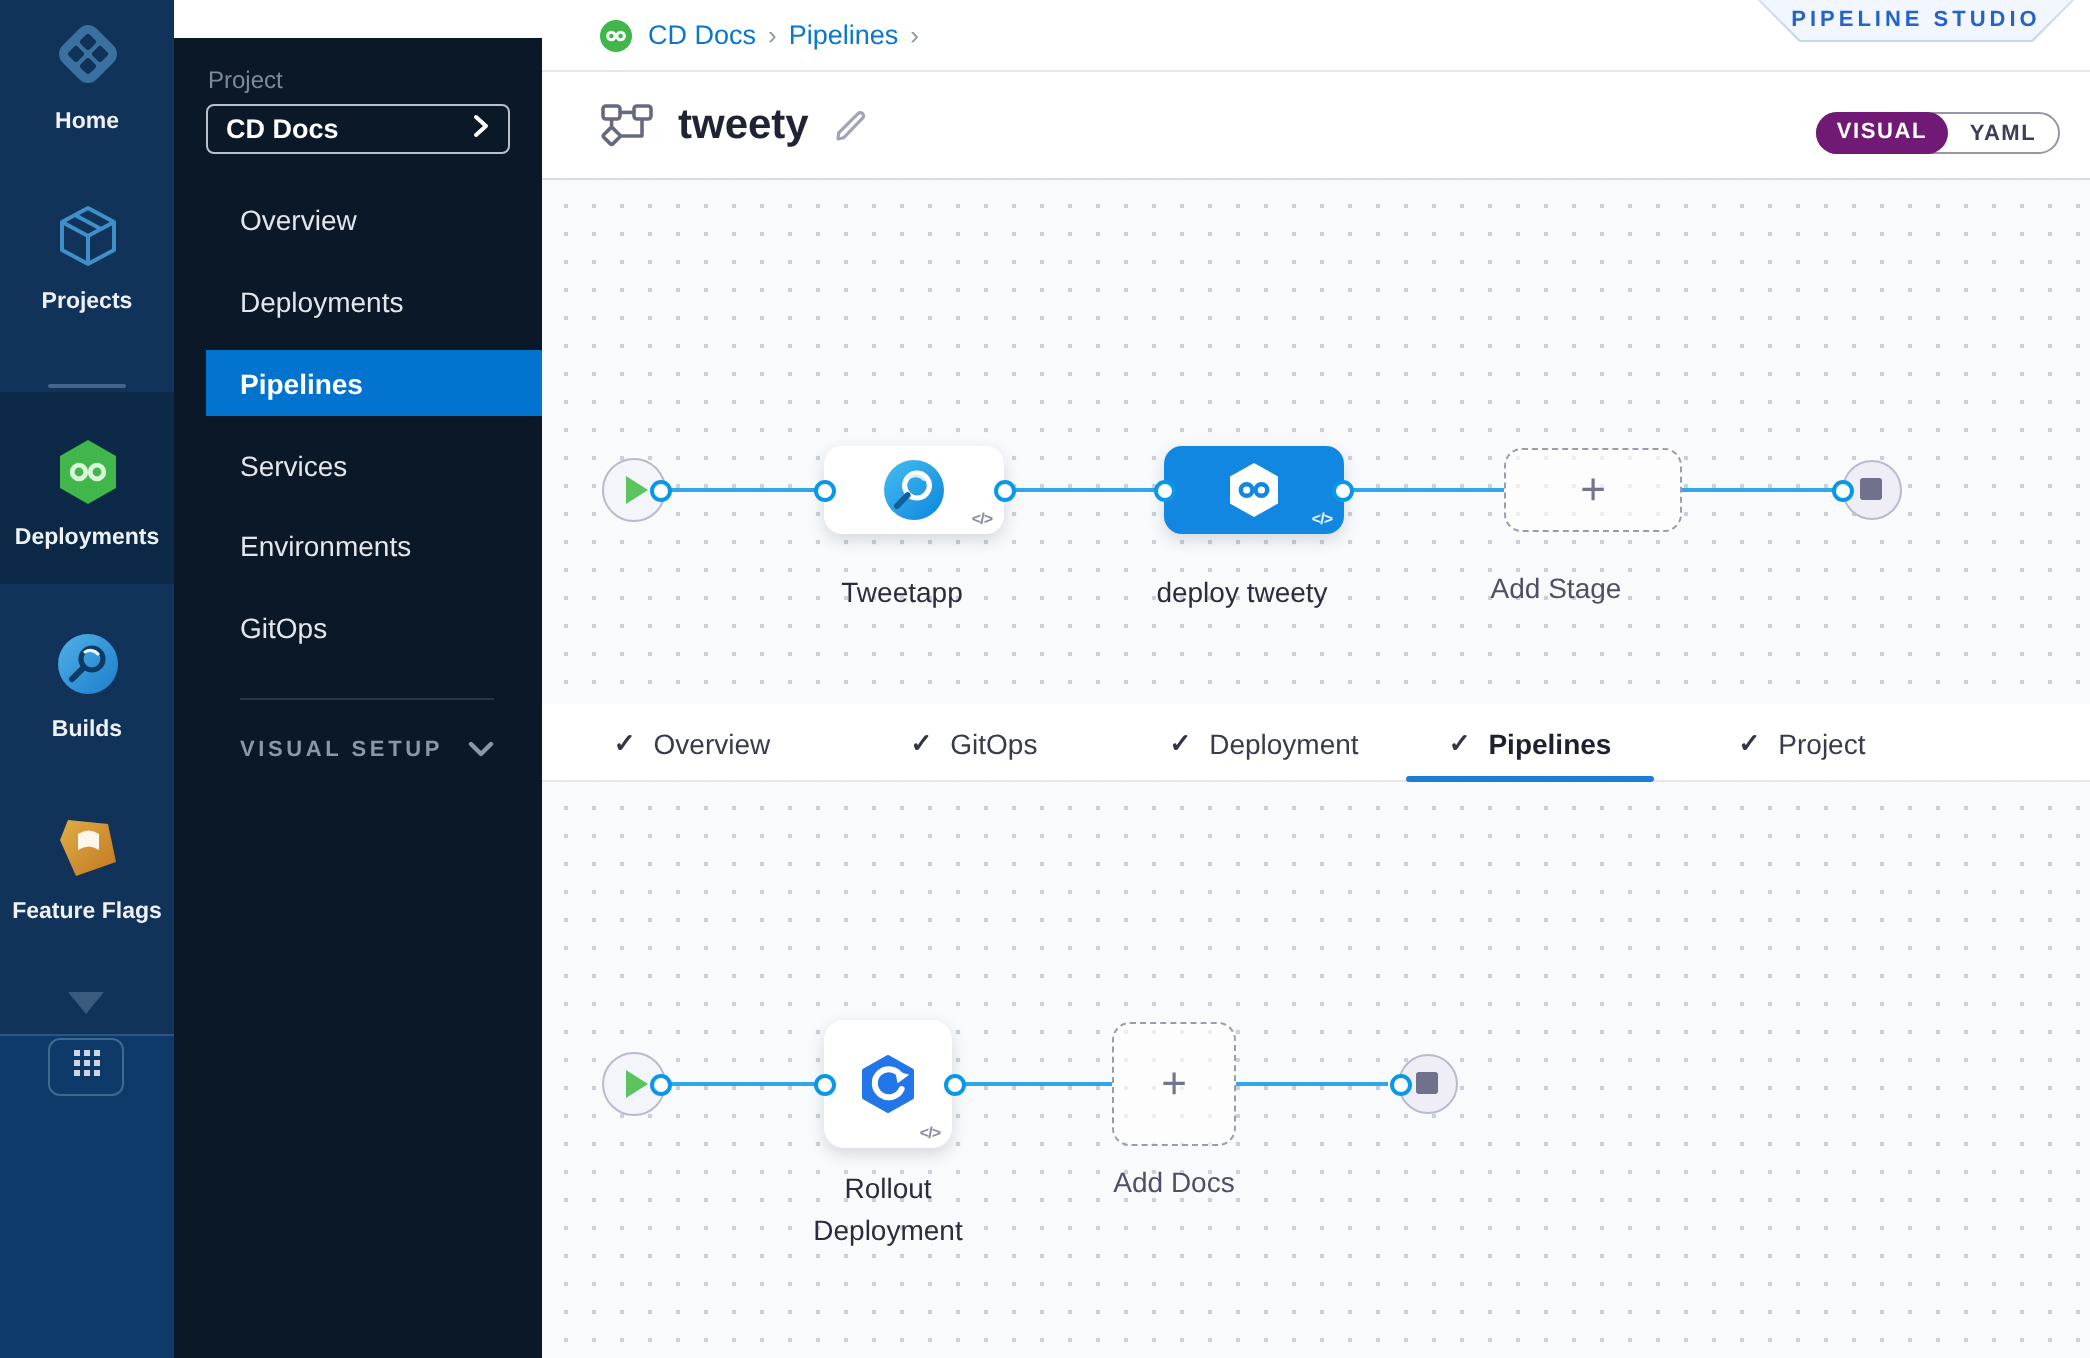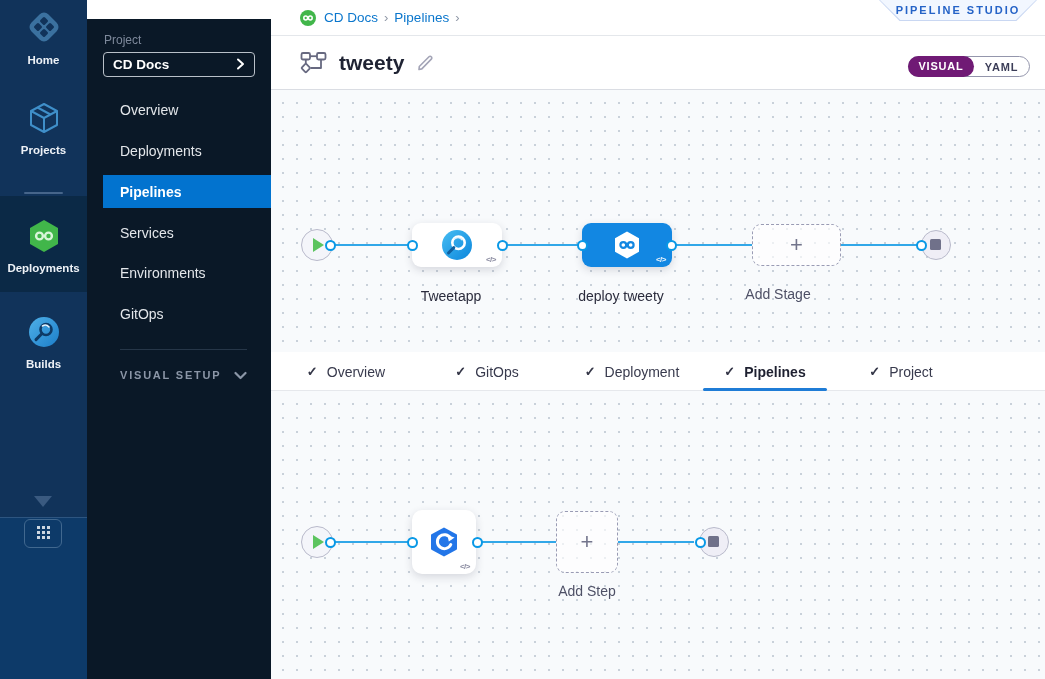--- a/index.html
+++ b/index.html
@@ -134,20 +134,35 @@
             </defs>
             <circle cx="18" cy="18" r="15" fill="url(#bg1)"></circle>
             <circle cx="20" cy="15.5" r="5.5" fill="none" stroke="#0e3a66" stroke-width="2.6"></circle>
             <line x1="15.8" y1="19.8" x2="10" y2="25.6" stroke="#0e3a66" stroke-width="3" stroke-linecap="round"></line>
             <path d="M16.5 12 A5 5 0 0 1 23 13" fill="none" stroke="#e8f5ff" stroke-width="1.6" stroke-linecap="round"></path>
           </svg>
       </span>
       <span class="rail-label">Builds</span>
     </div>
 
+    <div class="rail-item" style="top:407px">
+      <span>
+        <svg width="34" height="34" viewBox="0 0 34 34">
+            <defs>
+              <linearGradient id="ff1" x1="0" y1="0" x2="1" y2="1">
+                <stop stop-color="#dfae45"></stop>
+                <stop offset="1" stop-color="#c27722"></stop>
+              </linearGradient>
+            </defs>
+            <path d="M7 3 L27 5 L31 24 L11 31 L3 13 Z" fill="url(#ff1)"></path>
+            <path d="M12 25 V10 q5.5 -3.5 10.5 0 v8 q-5 -3.5 -10.5 0 Z" fill="#fdf6ea"></path>
+          </svg>
+      </span>
+      <span class="rail-label">Feature Flags</span>
+    </div>
 
     <div class="rail-chevron"></div>
 
     <div class="grid-btn">
       <span>
         <svg width="13" height="13" viewBox="0 0 13 13" fill="#cdd6e0">
             <rect x="0" y="0" width="3" height="3"></rect>
             <rect x="5" y="0" width="3" height="3"></rect>
             <rect x="10" y="0" width="3" height="3"></rect>
             <rect x="0" y="5" width="3" height="3"></rect>
@@ -348,17 +363,18 @@
       </div>
       <div class="port" style="left:200.5px;top:145.5px"></div>
 
       <div class="add-box" style="left:285px;top:120px;width:62px;height:62px">
         <span class="plus">+</span>
       </div>
 
       <div class="port" style="left:423.5px;top:145.5px"></div>
       <div class="end-node" style="left:428px;top:136px"></div>
 
-      <div class="node-label dim" style="left:256px;top:192px;width:120px">Add Step</div>
+      <div class="node-label" style="left:113px;top:193px;width:120px;line-height:21px">Rollout Deployment</div>
+      <div class="node-label dim" style="left:256px;top:192px;width:120px">Add Docs</div>
     </div>
 
   </div>
 </div>
 
 </body></html>

